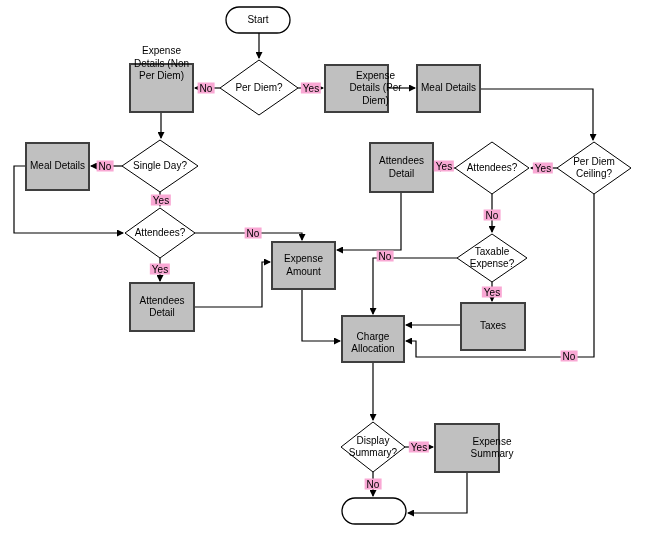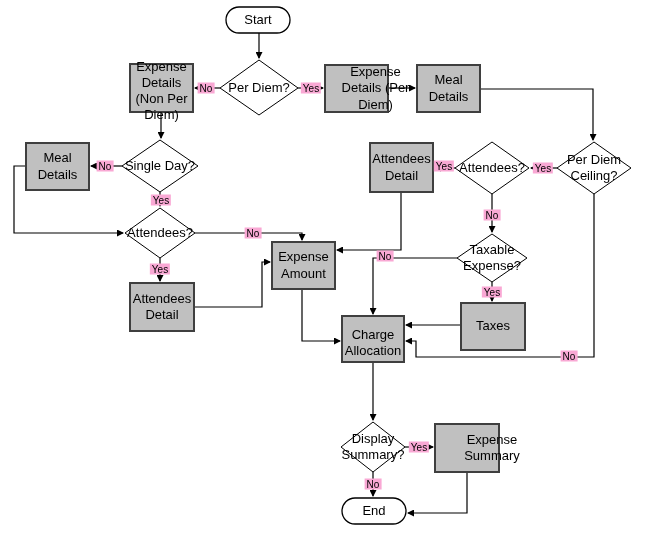--- a/index.html
+++ b/index.html
@@ -12,21 +12,21 @@
   }
   #wires{position:absolute;left:0;top:0;width:647px;height:534px;}
   .edge{fill:none;stroke:#000000;stroke-width:1.2;marker-end:url(#arrow);}
   .process{fill:#c0c0c0;stroke:#3f3f3f;stroke-width:2;}
   .decision{fill:#ffffff;stroke:#000000;stroke-width:1;}
   .terminator{fill:#ffffff;stroke:#000000;stroke-width:1.3;}
   .node-label{
     position:absolute;
     display:flex;align-items:center;justify-content:center;
     text-align:center;
-    font-size:13px;line-height:1.25;color:#000000;
+    font-size:10px;line-height:1.25;color:#000000;
     pointer-events:none;
   }
   .edge-label{
     position:absolute;
     transform:translate(-50%,-50%);
     background:#f9a8d4;
     font-size:10px;color:#000000;
     padding:0 2px;
     white-space:nowrap;
   }
@@ -85,37 +85,36 @@
     <polygon class="decision" points="492,234 527,258 492,282 457,258"></polygon>
     <rect class="process" x="461" y="303" width="64" height="47"></rect>
     <rect class="process" x="342" y="316" width="62" height="46"></rect>
     <polygon class="decision" points="373,422 405,447 373,472 341,447"></polygon>
     <rect class="process" x="435" y="424" width="64" height="48"></rect>
     <rect class="terminator" x="342" y="498" width="64" height="26" rx="13" ry="13"></rect>
   </svg>
 
   <div class="node-label" style="left:226px;top:7px;width:64px;height:26px;">Start</div>
   <div class="node-label" style="left:221px;top:78px;width:76px;height:20px;">Per Diem?</div>
-  <div class="node-label" style="left:127px;top:75px;width:69px;height:32px;">Expense Details (Non Per Diem)</div>
+  <div class="node-label" style="left:127px;top:48px;width:69px;height:32px;">Expense Details (Non Per Diem)</div>
   <div class="node-label" style="left:322px;top:65px;width:69px;height:47px;margin-left:19px;">Expense Details (Per Diem)</div>
   <div class="node-label" style="left:417px;top:65px;width:63px;height:47px;">Meal Details</div>
   <div class="node-label" style="left:122px;top:156px;width:76px;height:20px;">Single Day?</div>
   <div class="node-label" style="left:26px;top:143px;width:63px;height:47px;">Meal Details</div>
   <div class="node-label" style="left:123px;top:223px;width:74px;height:20px;">Attendees?</div>
   <div class="node-label" style="left:127px;top:283px;width:70px;height:48px;">Attendees Detail</div>
   <div class="node-label" style="left:269px;top:242px;width:69px;height:47px;">Expense Amount</div>
   <div class="node-label" style="left:367px;top:143px;width:69px;height:49px;">Attendees Detail</div>
   <div class="node-label" style="left:455px;top:158px;width:74px;height:20px;">Attendees?</div>
   <div class="node-label" style="left:556px;top:158px;width:76px;height:20px;">Per Diem Ceiling?</div>
   <div class="node-label" style="left:466px;top:244px;width:52px;height:28px;">Taxable Expense?</div>
   <div class="node-label" style="left:461px;top:303px;width:64px;height:47px;">Taxes</div>
   <div class="node-label" style="left:338px;top:316px;width:70px;height:54px;">Charge Allocation</div>
   <div class="node-label" style="left:347px;top:433px;width:52px;height:28px;">Display Summary?</div>
   <div class="node-label" style="left:458px;top:424px;width:68px;height:48px;">Expense Summary</div>
-  <div class="node-label" style="left:342px;top:498px;width:64px;height:26px;">End</div>
 
   <span class="edge-label" style="left:206px;top:88px;">No</span>
   <span class="edge-label" style="left:311px;top:88px;">Yes</span>
   <span class="edge-label" style="left:105px;top:166px;">No</span>
   <span class="edge-label" style="left:161px;top:200px;">Yes</span>
   <span class="edge-label" style="left:160px;top:269px;">Yes</span>
   <span class="edge-label" style="left:253px;top:233px;">No</span>
   <span class="edge-label" style="left:444px;top:166px;">Yes</span>
   <span class="edge-label" style="left:543px;top:168px;">Yes</span>
   <span class="edge-label" style="left:492px;top:215px;">No</span>

